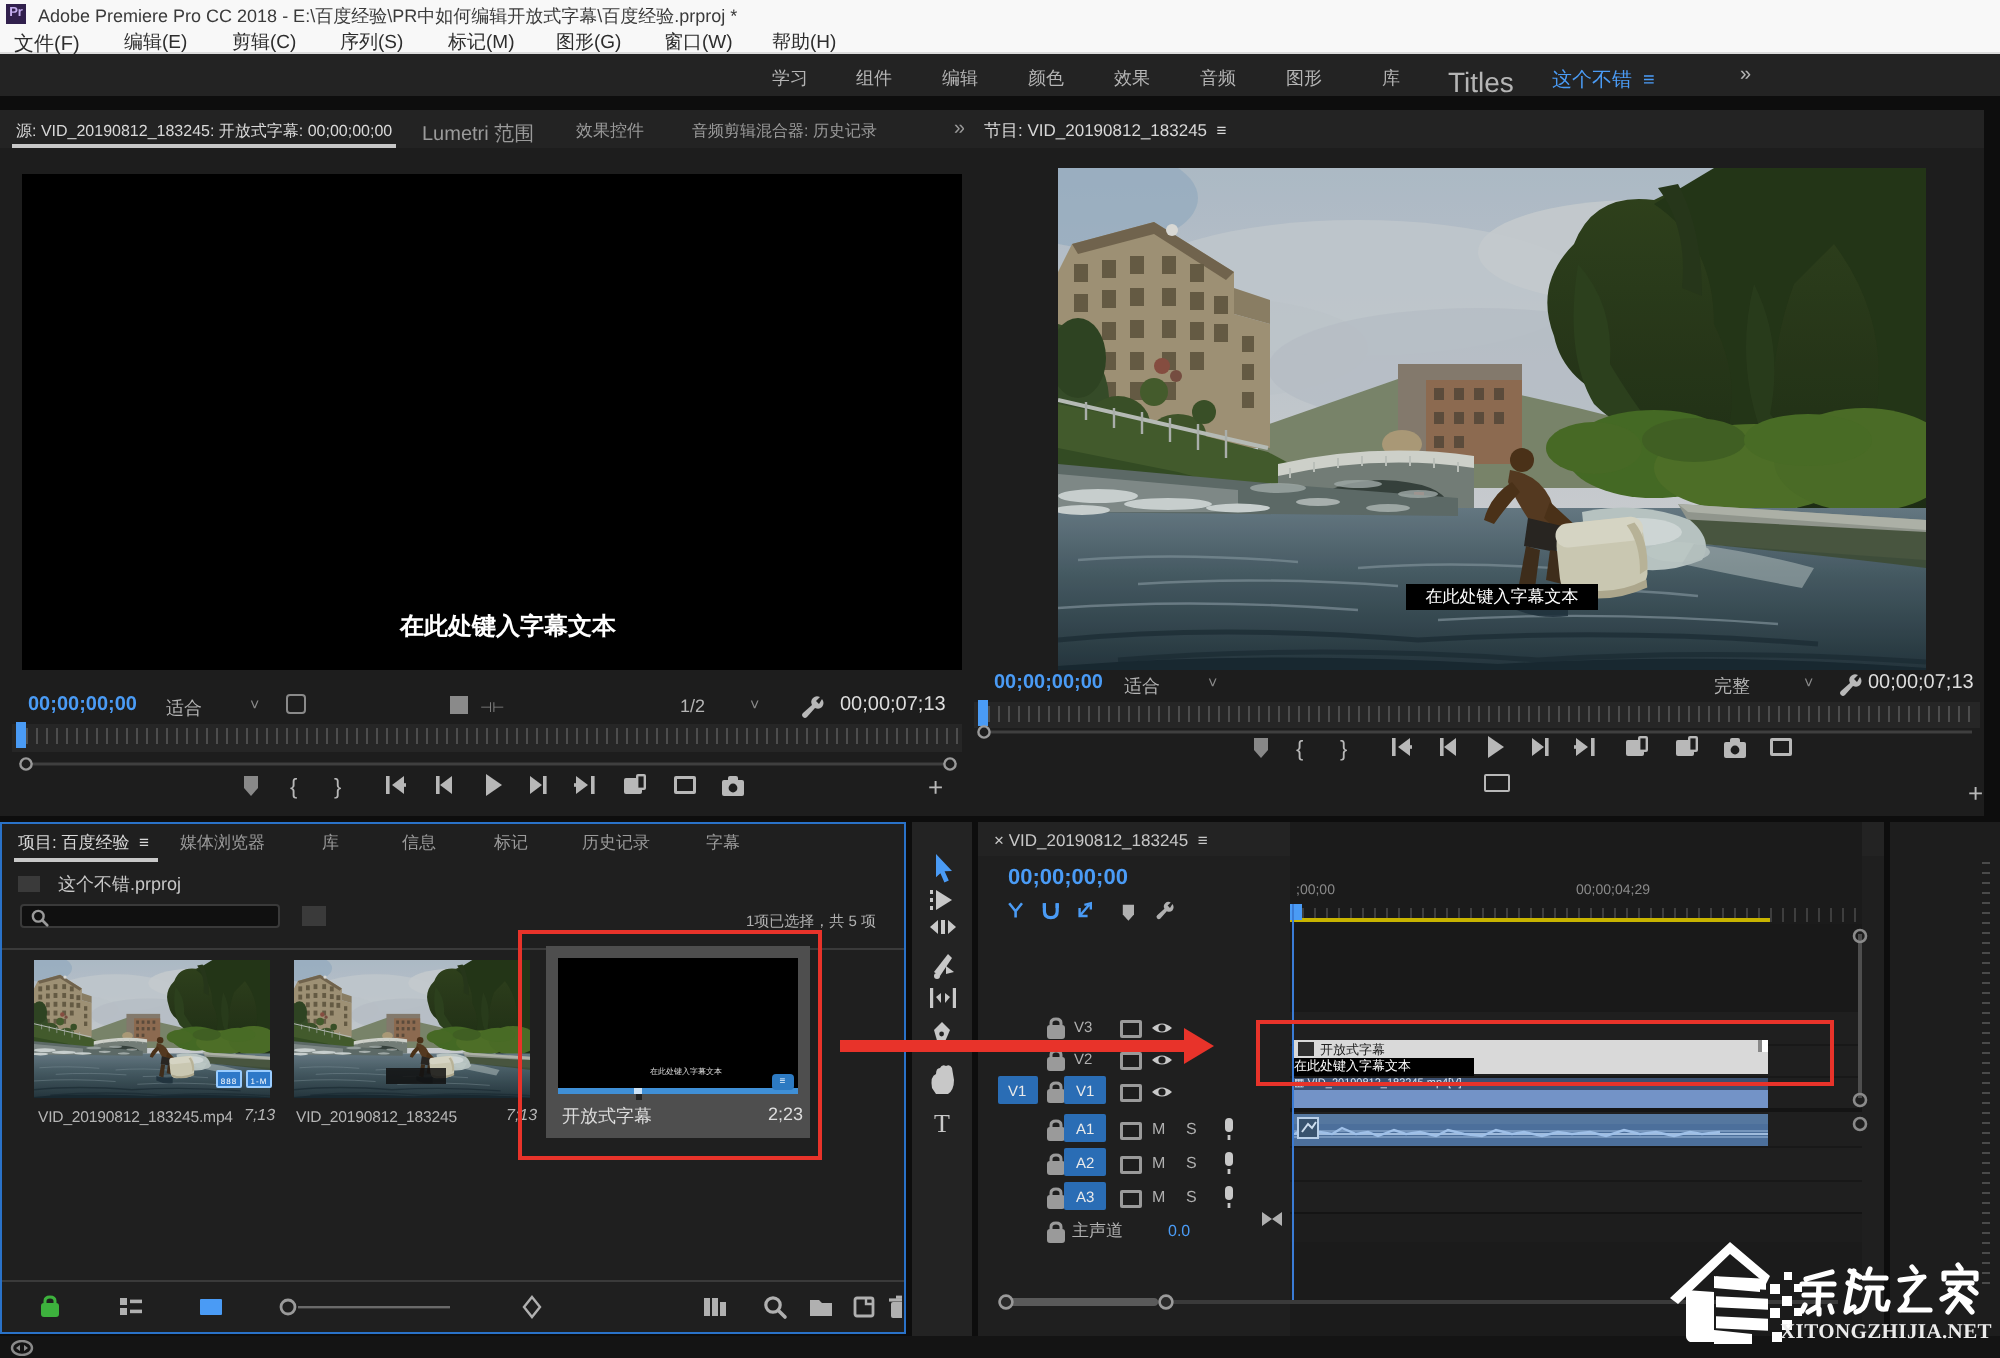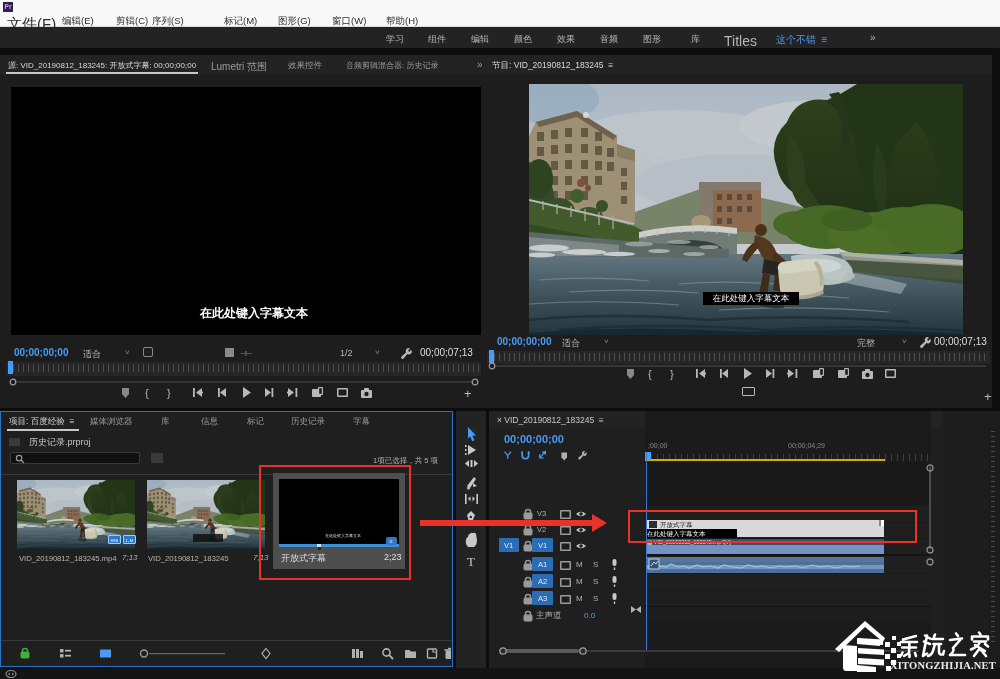--- a/index.html
+++ b/index.html
@@ -101,26 +101,27 @@
           <rect x="1" y="2.5" width="11" height="8" rx="0.5"></rect>
         </g>
  <g id="ic-slidc">
           <circle cx="6" cy="6" r="3" fill="none" stroke-width="1.5"></circle>
         </g>
 </defs>
     </svg>
 
 <div class="ab" style="left:0;top:0;width:1000px;height:13px;background:#f8f8f8"></div>
 <div class="ab" style="left:3px;top:2px;width:10px;height:10px;background:#31204d;color:#c5aef0;font-size:6.5px;line-height:10px;text-align:center;font-weight:bold">Pr</div>
+<div class="ab" style="left:19px;top:2px;font-size:9px;color:#3a3a3a">Adobe Premiere Pro CC 2018 - E:\百度经验\PR中如何编辑开放式字幕\百度经验.prproj *</div>
 
 <div class="ab" style="left:0;top:13px;width:1000px;height:14px;background:#f8f8f8;border-bottom:1px solid #dcdcdc"></div>
-<div class="ab" style="left:7px;top:15px;font-size:15px;color:#2d2d2d">文件(F)</div>
+<div class="ab" style="left:7px;top:15px;font-size:10px;color:#2d2d2d">文件(F)</div>
     <div class="ab" style="left:62px;top:15px;font-size:9.5px;color:#2d2d2d">编辑(E)</div>
     <div class="ab" style="left:116px;top:15px;font-size:9.5px;color:#2d2d2d">剪辑(C)</div>
-    <div class="ab" style="left:152px;top:15px;font-size:9.5px;color:#2d2d2d">序列(S)</div>
+    <div class="ab" style="left:170px;top:15px;font-size:9.5px;color:#2d2d2d">序列(S)</div>
     <div class="ab" style="left:224px;top:15px;font-size:9.5px;color:#2d2d2d">标记(M)</div>
     <div class="ab" style="left:278px;top:15px;font-size:9.5px;color:#2d2d2d">图形(G)</div>
     <div class="ab" style="left:332px;top:15px;font-size:9.5px;color:#2d2d2d">窗口(W)</div>
     <div class="ab" style="left:386px;top:15px;font-size:9.5px;color:#2d2d2d">帮助(H)</div>
 
 <div class="ab" style="left:0;top:27px;width:1000px;height:21px;background:#232323"></div>
 <div class="ab" style="left:386px;top:33px;font-size:9px;color:#b5b5b5">学习</div>
 <div class="ab" style="left:428px;top:33px;font-size:9px;color:#b5b5b5">组件</div>
 <div class="ab" style="left:471px;top:33px;font-size:9px;color:#b5b5b5">编辑</div>
 <div class="ab" style="left:514px;top:33px;font-size:9px;color:#b5b5b5">颜色</div>
@@ -405,21 +406,21 @@
 <div class="ab" style="left:0;top:411px;width:453px;height:256px;background:#1f1f1f;border:1px solid #2a72c8">
   <div class="ab" style="left:8px;top:4px;font-size:8.5px;color:#d8d8d8">项目: 百度经验&nbsp;&nbsp;≡</div>
   <div class="ab" style="left:6px;top:17px;width:72px;height:2px;background:#c8c8c8"></div>
   <div class="ab" style="left:89px;top:4px;font-size:8.5px;color:#9a9a9a">媒体浏览器</div>
   <div class="ab" style="left:160px;top:4px;font-size:8.5px;color:#9a9a9a">库</div>
   <div class="ab" style="left:200px;top:4px;font-size:8.5px;color:#9a9a9a">信息</div>
   <div class="ab" style="left:246px;top:4px;font-size:8.5px;color:#9a9a9a">标记</div>
   <div class="ab" style="left:290px;top:4px;font-size:8.5px;color:#9a9a9a">历史记录</div>
   <div class="ab" style="left:352px;top:4px;font-size:8.5px;color:#9a9a9a">字幕</div>
   <div class="ab" style="left:8px;top:26px;width:11px;height:8px;background:#3a3a3a"></div>
-  <div class="ab" style="left:28px;top:24px;font-size:9px;color:#c8c8c8">历史记录.prproj</div>
+  <div class="ab" style="left:28px;top:24px;font-size:9px;color:#c8c8c8">这个不错.prproj</div>
   <div class="ab" style="left:9px;top:40px;width:130px;height:12px;background:#101010;border:1px solid #3a3a3a;border-radius:2px"></div>
   <svg class="ab" style="left:14px;top:42px" width="10" height="10">
         <g transform="scale(0.75)">
           <use href="#ic-magn" stroke="#9a9a9a" fill="none"></use>
         </g>
       </svg>
   <div class="ab" style="left:150px;top:41px;width:12px;height:10px;background:#3a3a3a"></div>
   <div class="ab" style="left:372px;top:44px;font-size:7.5px;color:#b0b0b0">1项已选择，共 5 项</div>
   <div class="ab" style="left:0;top:62px;width:451px;height:1px;background:#3a3a3a"></div>
 
@@ -486,21 +487,21 @@
           <path d="M4 71.5 L6.5 69.5 L6.5 74.5 Z"></path>
           <path d="M11 71.5 L8.5 69.5 L8.5 74.5 Z"></path>
    <path d="M7 84 L11 88 L8 95 L5 95 L3 88 Z"></path>
           <circle cx="6.8" cy="90" r="1.2" fill="#232323"></circle>
    <path d="M2 117 Q1 111 4 110 Q4 107 6 107 Q7 105 9 106 Q11 105 12 107 L13 113 Q13 118 10 120 L4 120 Z"></path>
   </g>
   <text x="3" y="139" font-size="13" fill="#c8c8c8" font-family="Liberation Serif">T</text>
  </svg>
 </div>
 
-<div class="ab" style="left:489px;top:411px;width:512px;height:257px;background:#1f1f1f">
+<div class="ab" style="left:489px;top:411px;width:453px;height:257px;background:#1f1f1f">
   <div class="ab" style="left:0;top:0;width:453px;height:17px;background:#232323"></div>
   <div class="ab" style="left:8px;top:4px;font-size:8.5px;color:#c8c8c8">× VID_20190812_183245&nbsp;&nbsp;≡</div>
   <div class="ab" style="left:15px;top:22px;font-size:11px;color:#4a9bf5;font-weight:bold">00;00;00;00</div>
   <svg class="ab" style="left:14px;top:39px" width="110" height="11">
    <g transform="scale(0.8)">
    <g fill="#4a9bf5">
     <path d="M2 2 L6 7 L10 2 M6 7 L6 11" stroke="#4a9bf5" stroke-width="1.6" fill="none"></path>
     <use href="#ic-magnet" x="22" y="1"></use>
     <path d="M46 10 L52 3 M49 3 L53 2 L53 6 M46 5 L46 10 L51 10" stroke="#4a9bf5" stroke-width="1.5" fill="none"></path>
    </g>

